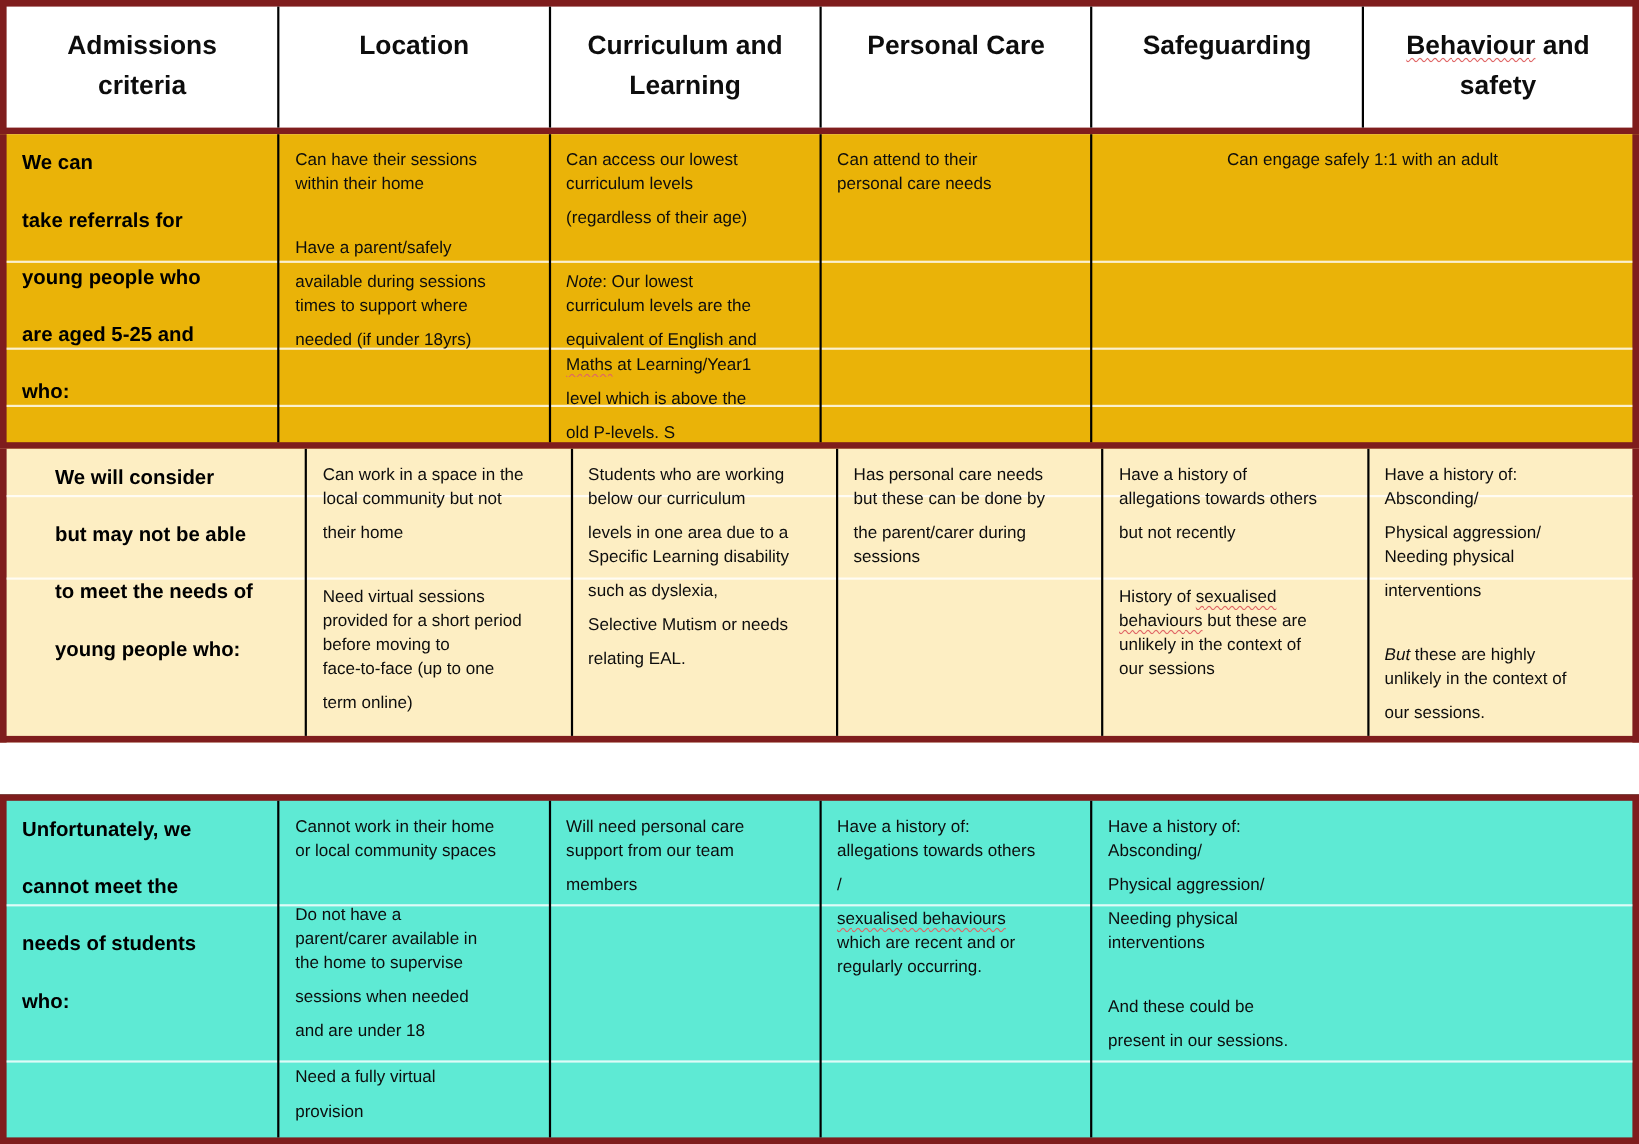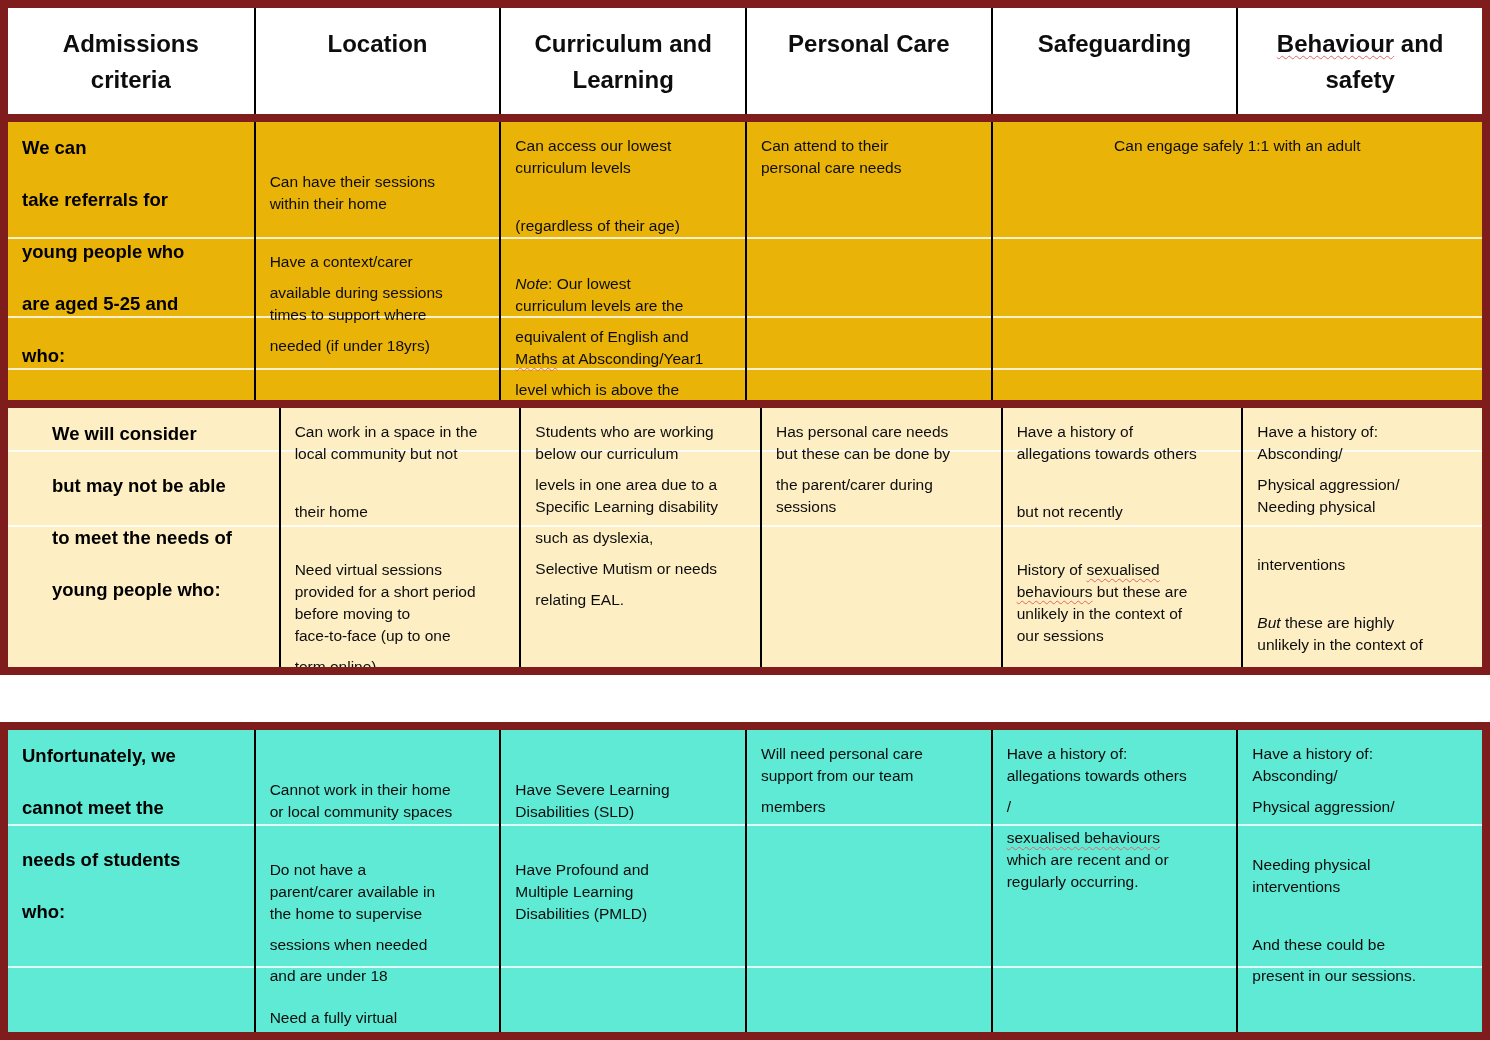--- a/index.html
+++ b/index.html
@@ -5,21 +5,21 @@
   html,body{margin:0;padding:0;background:#ffffff;}
   .sheet{
     position:relative;
     width:1490px;height:1040px;
     background:#ffffff;
     font-family:"Liberation Sans","DejaVu Sans",sans-serif;
     color:#0d0d0d;
     overflow:hidden;
   }
   
-  .block{position:relative;box-sizing:border-box;border:8px solid #7f1d1d;}
+  .block{position:relative;box-sizing:border-box;border:6px solid #7f1d1d;}
   .grid{position:relative;z-index:1;display:grid;grid-template-columns:repeat(6,1fr);height:100%;}
   .cell{
     box-sizing:border-box;height:100%;overflow:hidden;
     padding:13px 14px 0 14px;
     border-left:2px solid #000;
     font-size:15.5px;line-height:22px;
   }
   .cell:first-child{border-left:none;}
   .merged{grid-column:5 / 7;text-align:center;}
   
@@ -36,21 +36,21 @@
   .spacer{height:47px;background:#ffffff;}
   
   .hline{position:absolute;left:0;right:0;height:2px;background:rgba(255,255,255,0.8);z-index:0;}
   
   .criteria{
     font-weight:bold;font-size:18.5px;line-height:26px;
     white-space:pre-line;color:#000;
   }
   
   .p{white-space:pre-line;margin:0 0 9px 0;}
-  .g2{margin-bottom:36px;margin-top:36px;}
+  .g2{margin-bottom:36px;}
   .g3{margin-bottom:20px;}
   .it{font-style:italic;text-align:right;}
   .sq{
     text-decoration-line:underline;
     text-decoration-style:wavy;
     text-decoration-color:#e06666;
     text-decoration-thickness:1px;
     text-underline-offset:3px;
   }
 </style>
@@ -83,33 +83,33 @@
 take referrals for
 
 young people who
 
 are aged 5-25 and
 
 who:</div>
       <div class="cell">
         <div class="p g2">Can have their sessions
 within their home</div>
-        <div class="p">Have a context/carer</div>
+        <div class="p">Have a parent/safely</div>
         <div class="p">available during sessions
 times to support where</div>
         <div class="p">needed (if under 18yrs)</div>
       </div>
       <div class="cell">
         <div class="p">Can access our lowest
 curriculum levels</div>
         <div class="p g2">(regardless of their age)</div>
         <div class="p"><span class="it">Note</span><span>: Our lowest
 curriculum levels are the</span></div>
         <div class="p"><span>equivalent of English and
-</span><span class="sq">Maths</span><span> at Absconding/Year1</span></div>
+</span><span class="sq">Maths</span><span> at Learning/Year1</span></div>
         <div class="p">level which is above the</div>
         <div class="p">old P-levels. S</div>
       </div>
       <div class="cell">
         <div class="p">Can attend to their
 personal care needs</div>
       </div>
       <div class="cell merged">
         <div class="p">Can engage safely 1:1 with an adult</div>
       </div>
@@ -192,27 +192,20 @@
 or local community spaces</div>
         <div class="p">Do not have a
 parent/carer available in
 the home to supervise</div>
         <div class="p">sessions when needed</div>
         <div class="p g3">and are under 18</div>
         <div class="p">Need a fully virtual</div>
         <div class="p">provision</div>
       </div>
       <div class="cell">
-        <div class="p g2">Have Severe Learning
-Disabilities (SLD)</div>
-        <div class="p">Have Profound and
-Multiple Learning
-Disabilities (PMLD)</div>
-      </div>
-      <div class="cell">
         <div class="p">Will need personal care
 support from our team</div>
         <div class="p">members</div>
       </div>
       <div class="cell">
         <div class="p">Have a history of:
 allegations towards others</div>
         <div class="p">/</div>
         <div class="p"><span class="sq">sexualised behaviours</span><span>
 which are recent and or

